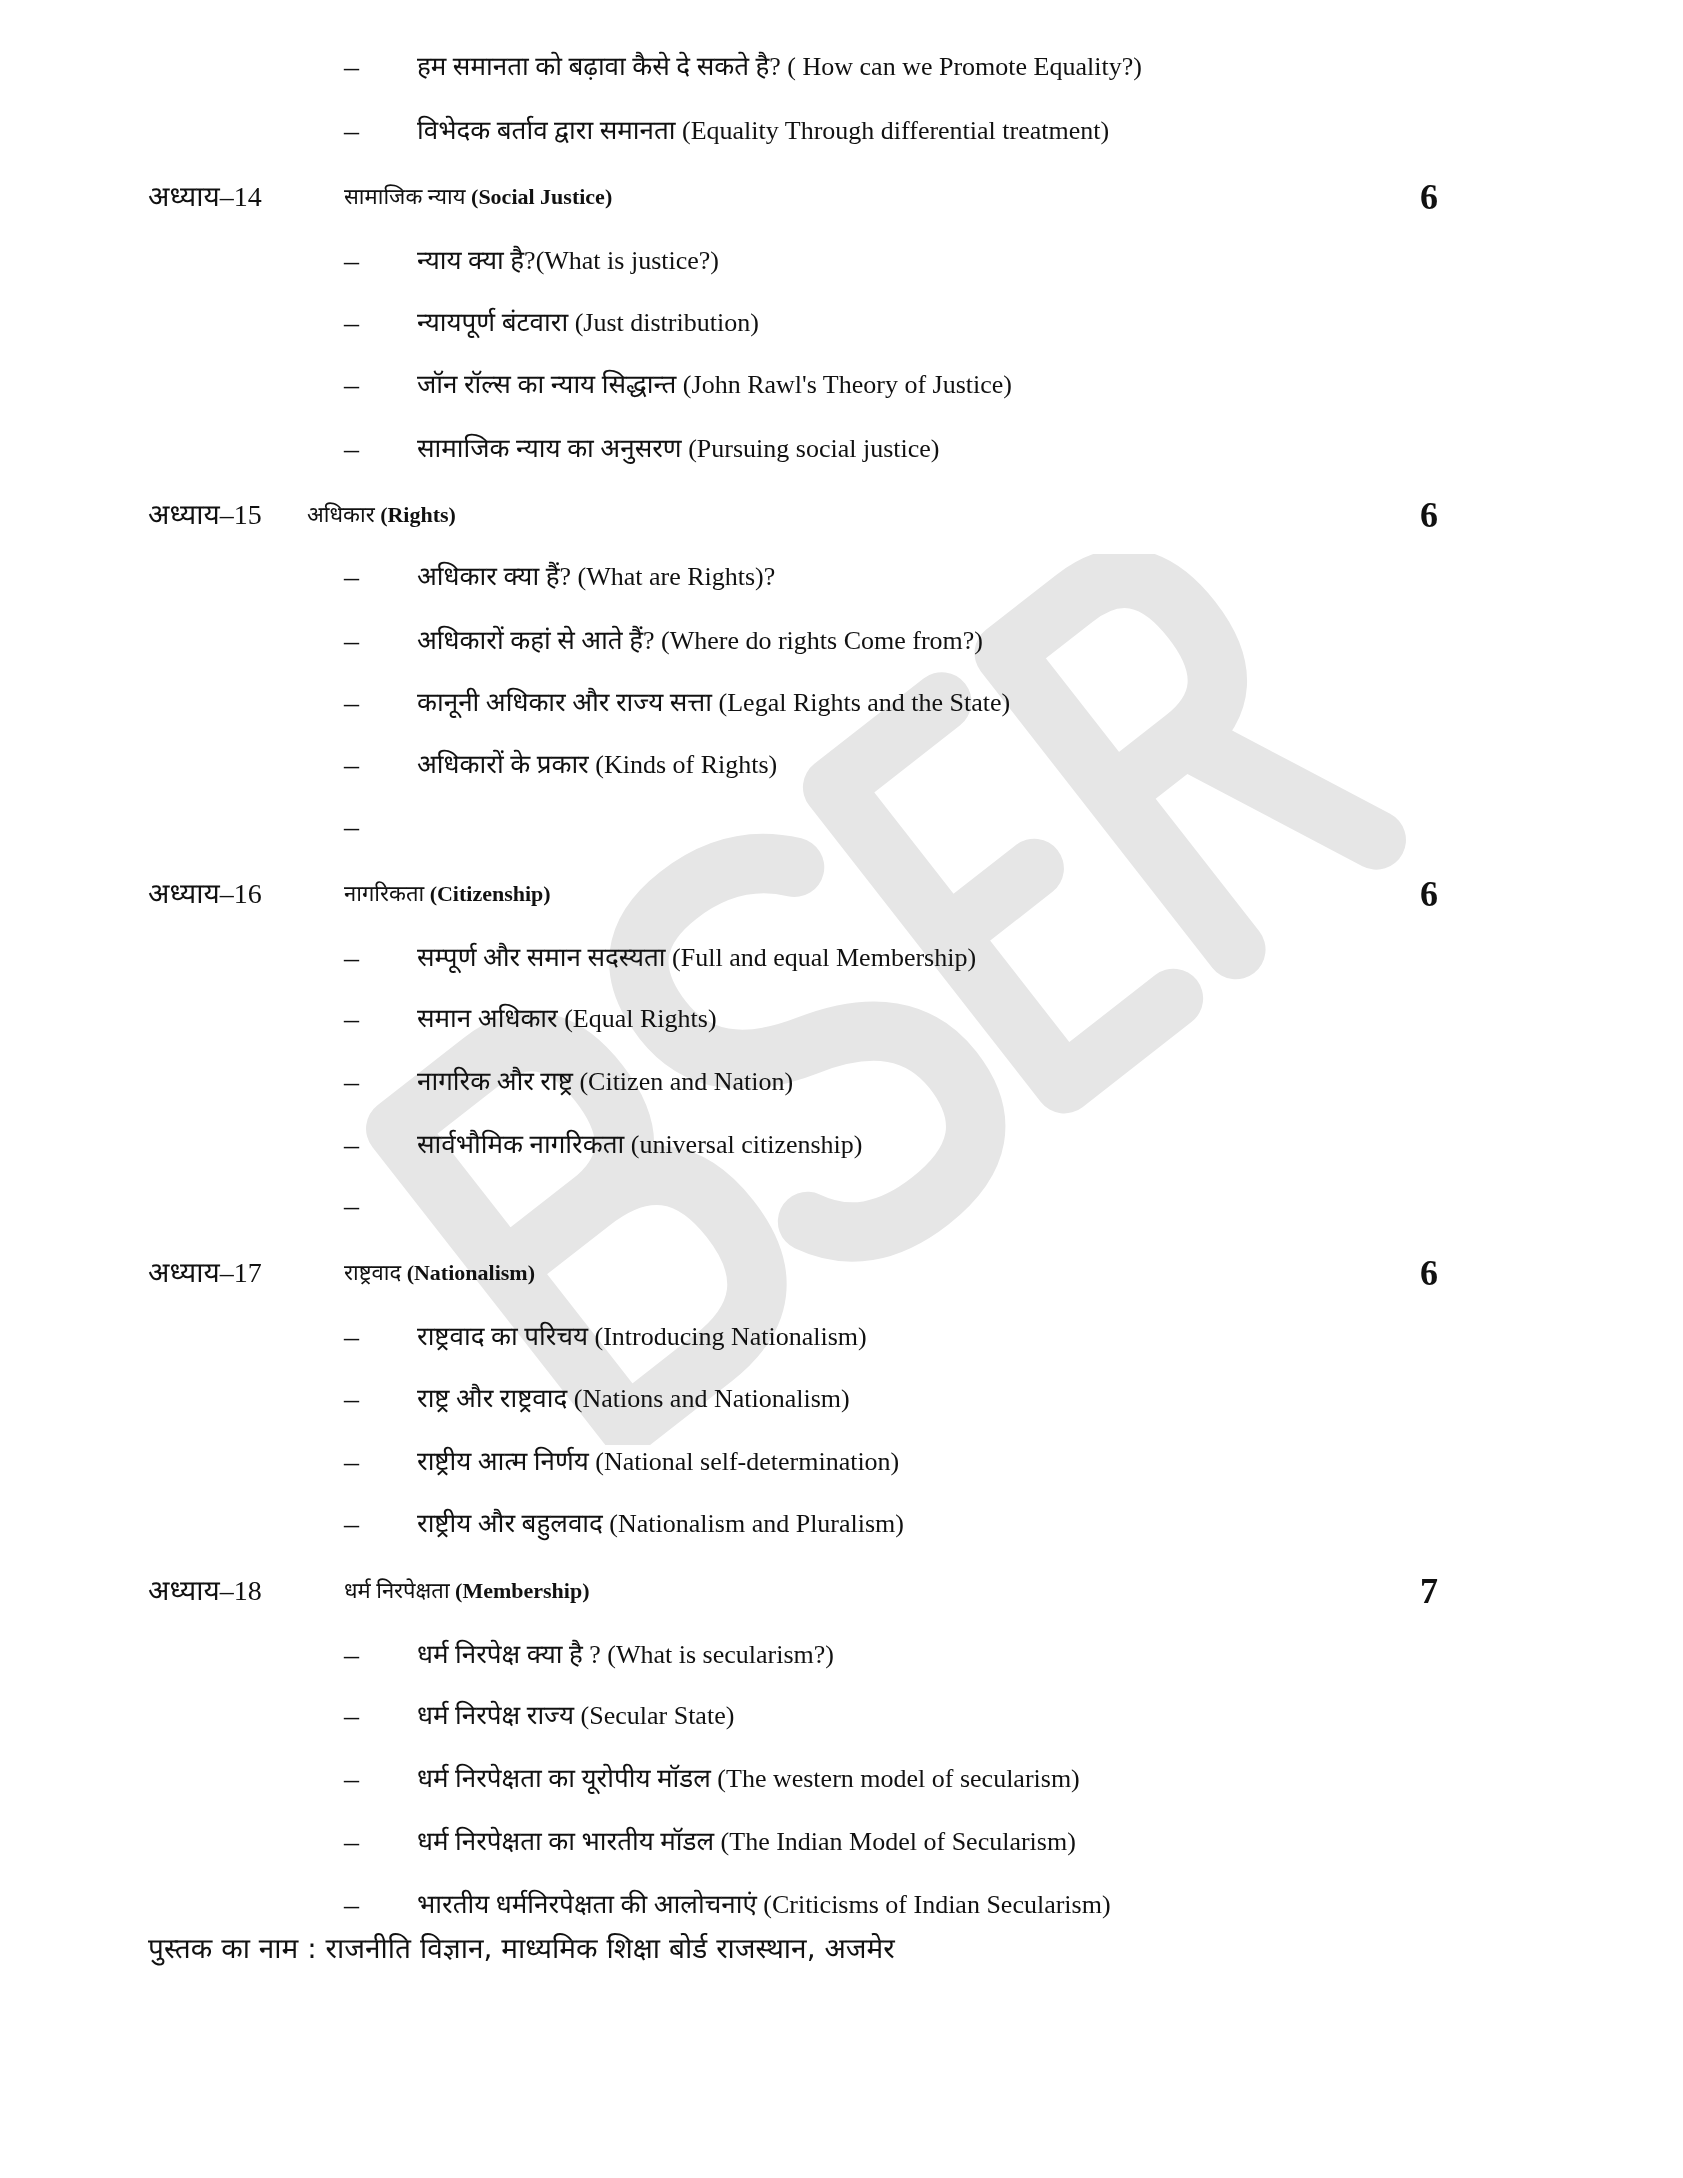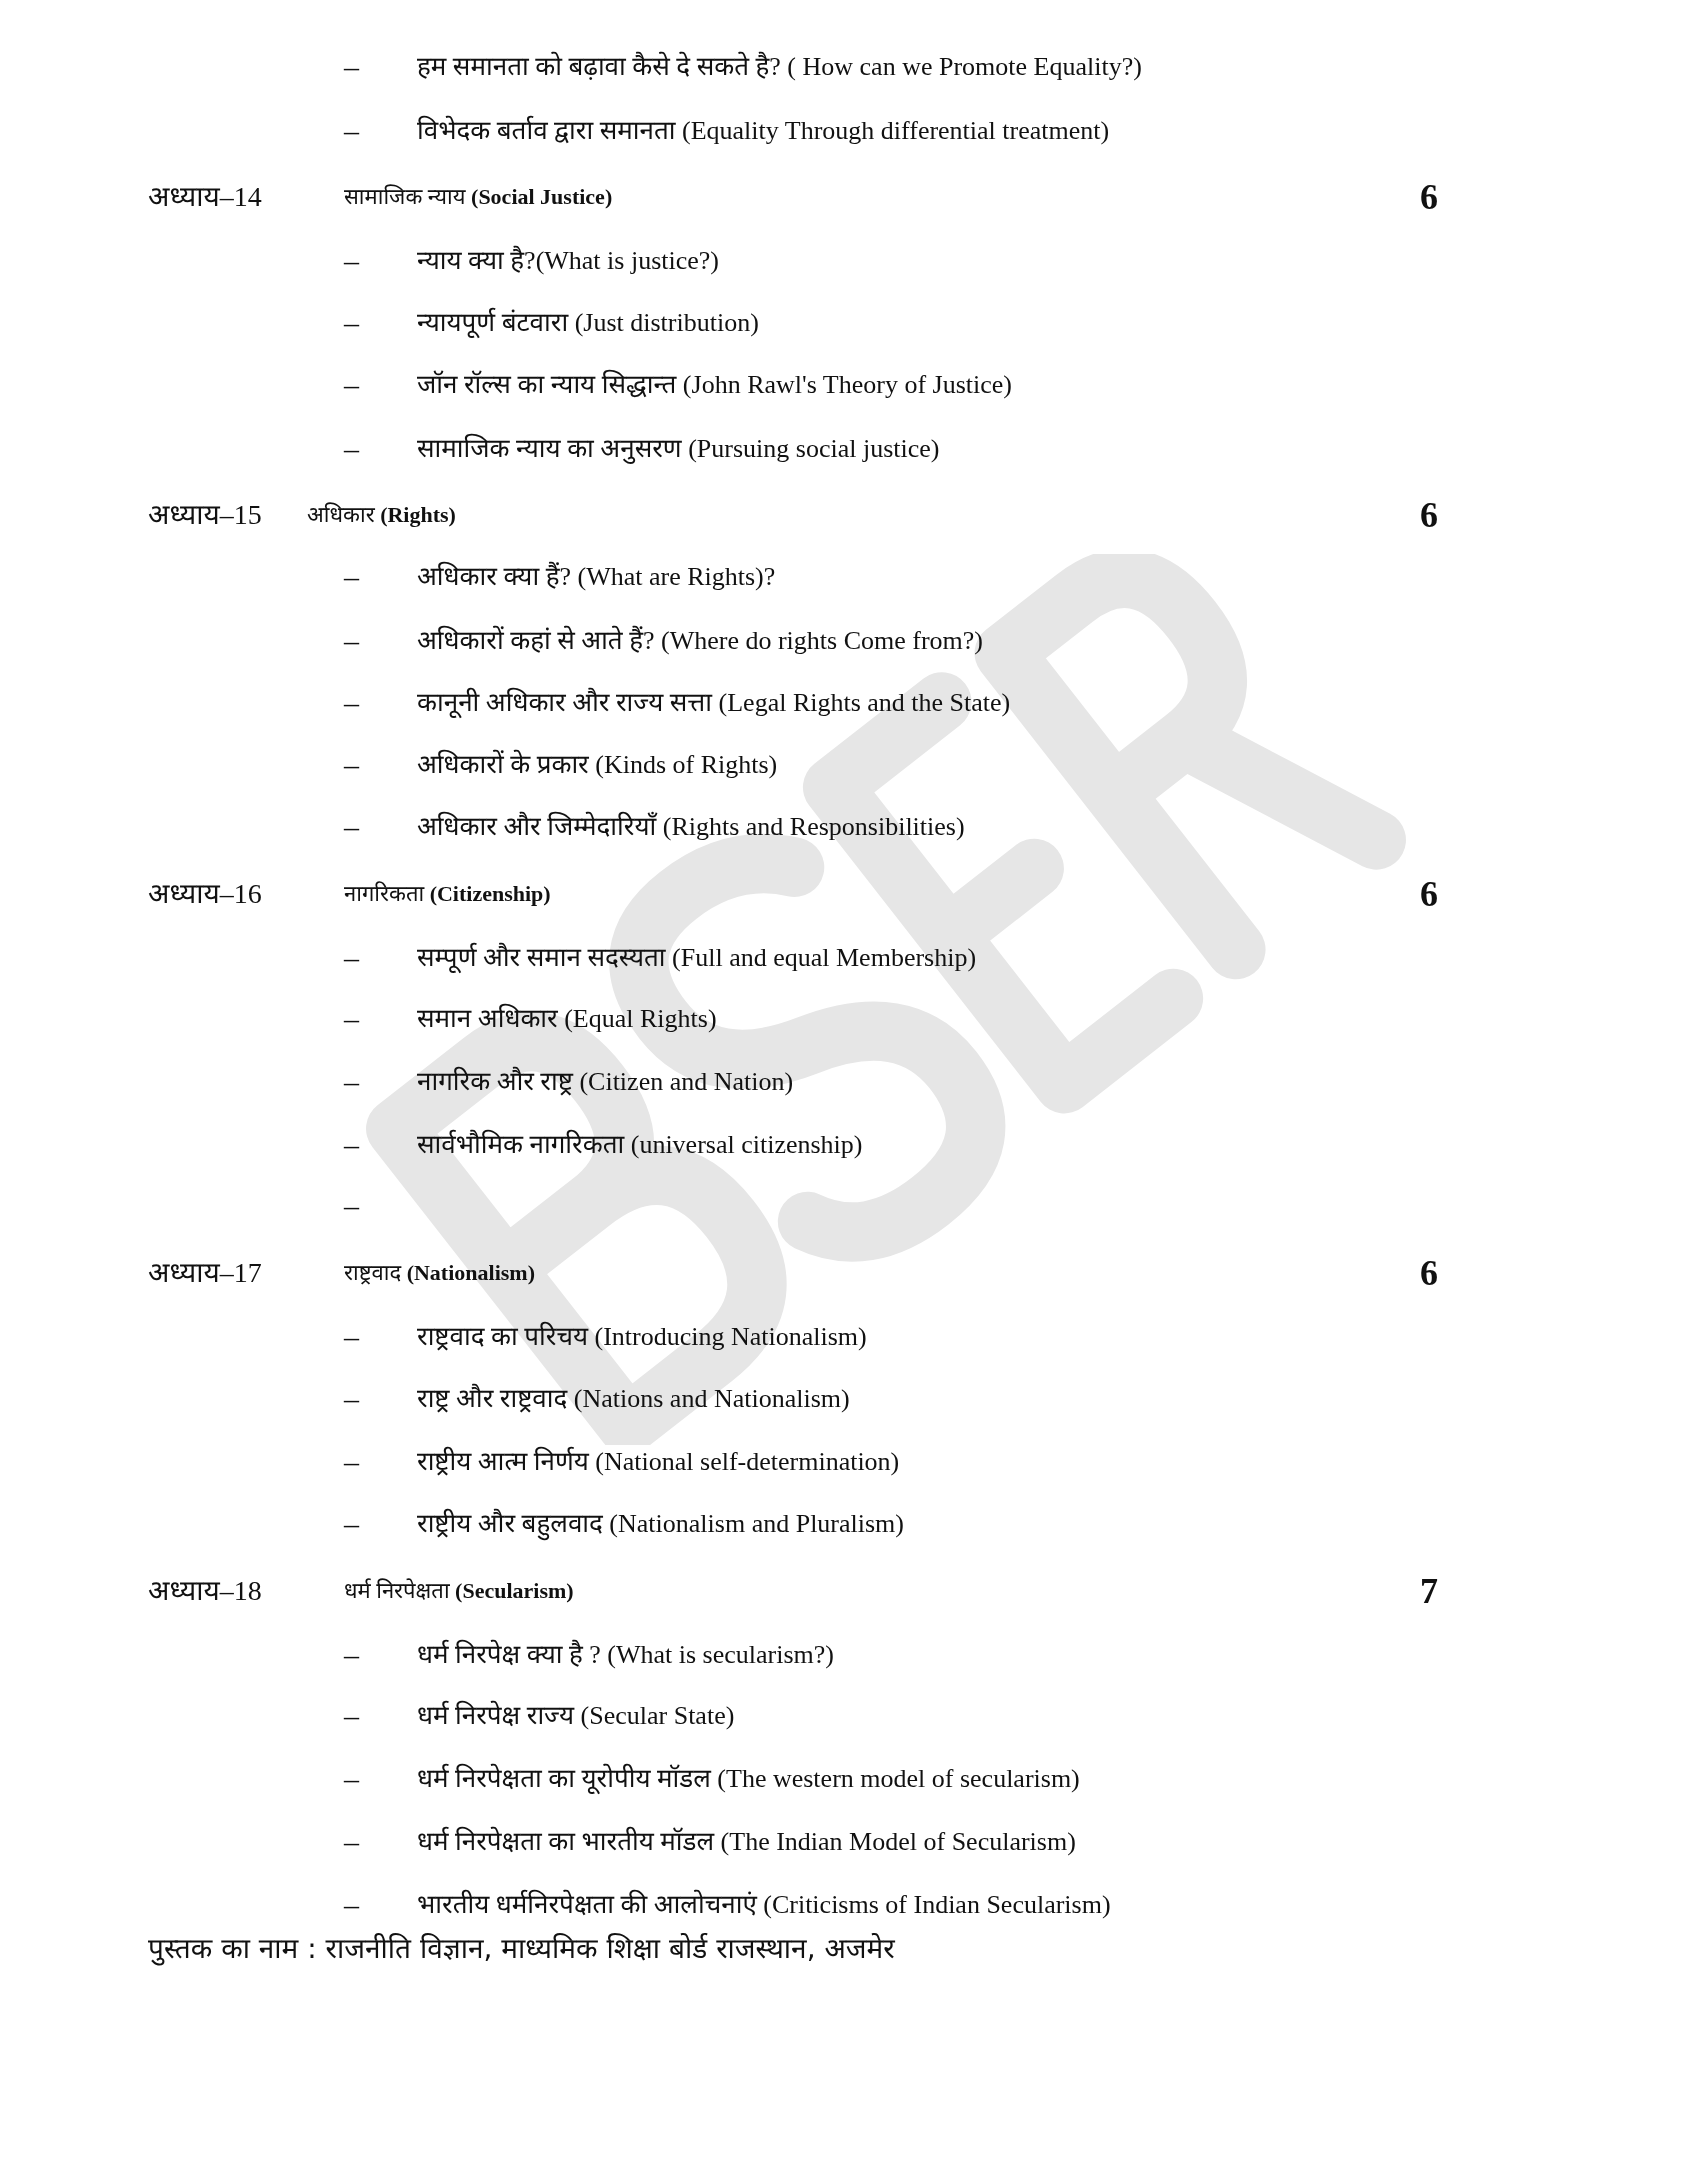--- a/index.html
+++ b/index.html
@@ -83,21 +83,20 @@
 <div class="line" style="top:680px">
     <span class="dash">–</span>
     <span class="item-text">कानूनी अधिकार और राज्य सत्ता  (Legal Rights and the State)</span>
   </div>
 <div class="line" style="top:742px">
     <span class="dash">–</span>
     <span class="item-text">अधिकारों  के प्रकार (Kinds of Rights)</span>
   </div>
 <div class="line" style="top:804px">
     <span class="dash">–</span>
-    <span class="item-text">अधिकार और जिम्मेदारियाँ (Rights and Responsibilities)</span>
   </div>
 
 <div class="line" style="top:871px">
   <span class="ch-label">अध्याय–16</span>
   <span class="ch-title"><span>नागरिकता</span> <span class="en">(Citizenship)</span></span>
   <span class="ch-points">6</span>
 </div>
 <div class="line" style="top:935px">
     <span class="dash">–</span>
     <span class="item-text">सम्पूर्ण और समान सदस्यता (Full and equal Membership)</span>
@@ -135,21 +134,21 @@
     <span class="dash">–</span>
     <span class="item-text">राष्ट्रीय आत्म   निर्णय (National self-determination)</span>
   </div>
 <div class="line" style="top:1501px">
     <span class="dash">–</span>
     <span class="item-text">राष्ट्रीय और बहुलवाद (Nationalism and Pluralism)</span>
   </div>
 
 <div class="line" style="top:1568px">
   <span class="ch-label">अध्याय–18</span>
-  <span class="ch-title"><span>धर्म निरपेक्षता</span> <span class="en">(Secularism)</span></span>
+  <span class="ch-title"><span>धर्म निरपेक्षता</span> <span class="en">(Membership)</span></span>
   <span class="ch-points">7</span>
 </div>
 <div class="line" style="top:1632px">
     <span class="dash">–</span>
     <span class="item-text">धर्म निरपेक्ष क्या है ? (What is secularism?)</span>
   </div>
 <div class="line" style="top:1693px">
     <span class="dash">–</span>
     <span class="item-text">धर्म निरपेक्ष राज्य (Secular State)</span>
   </div>

